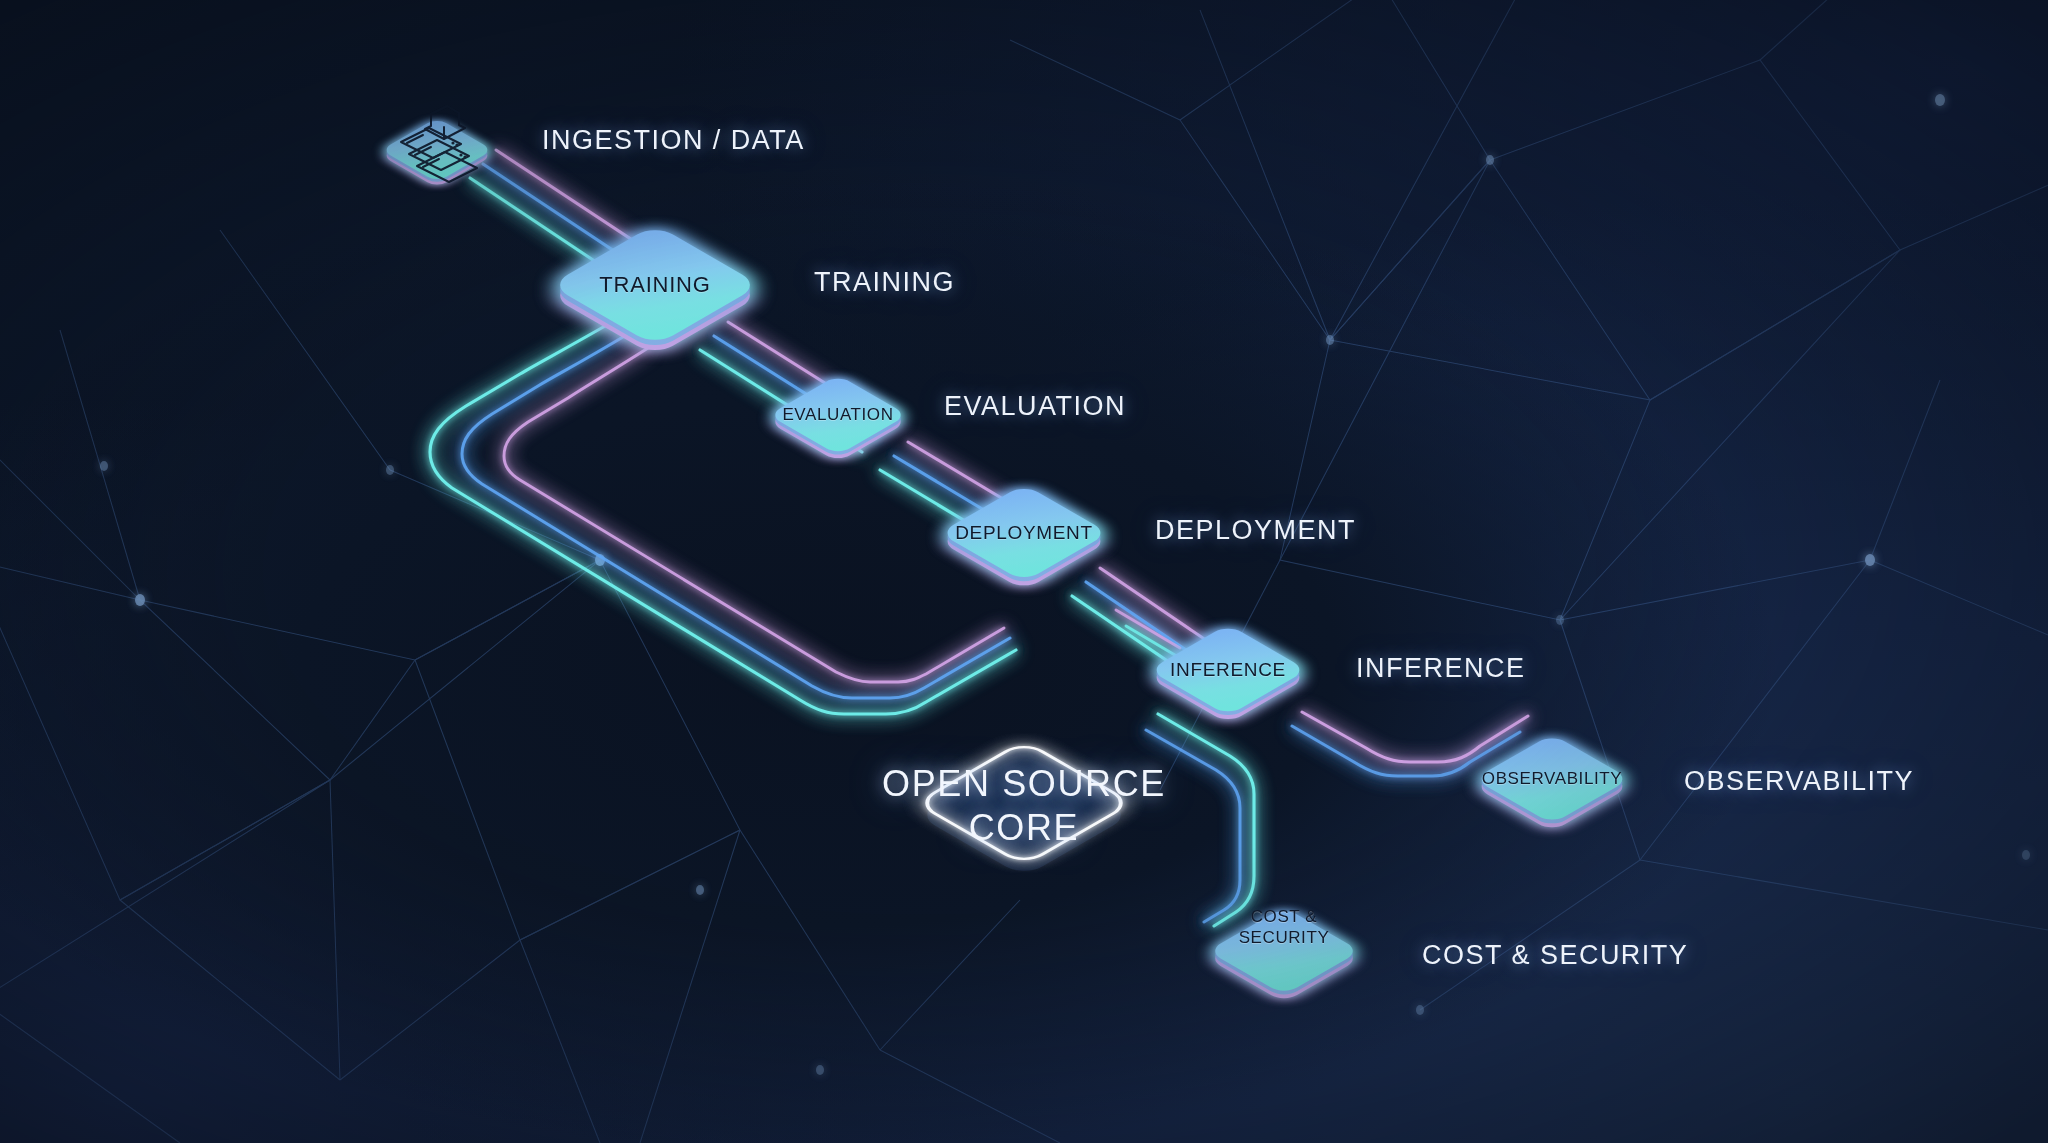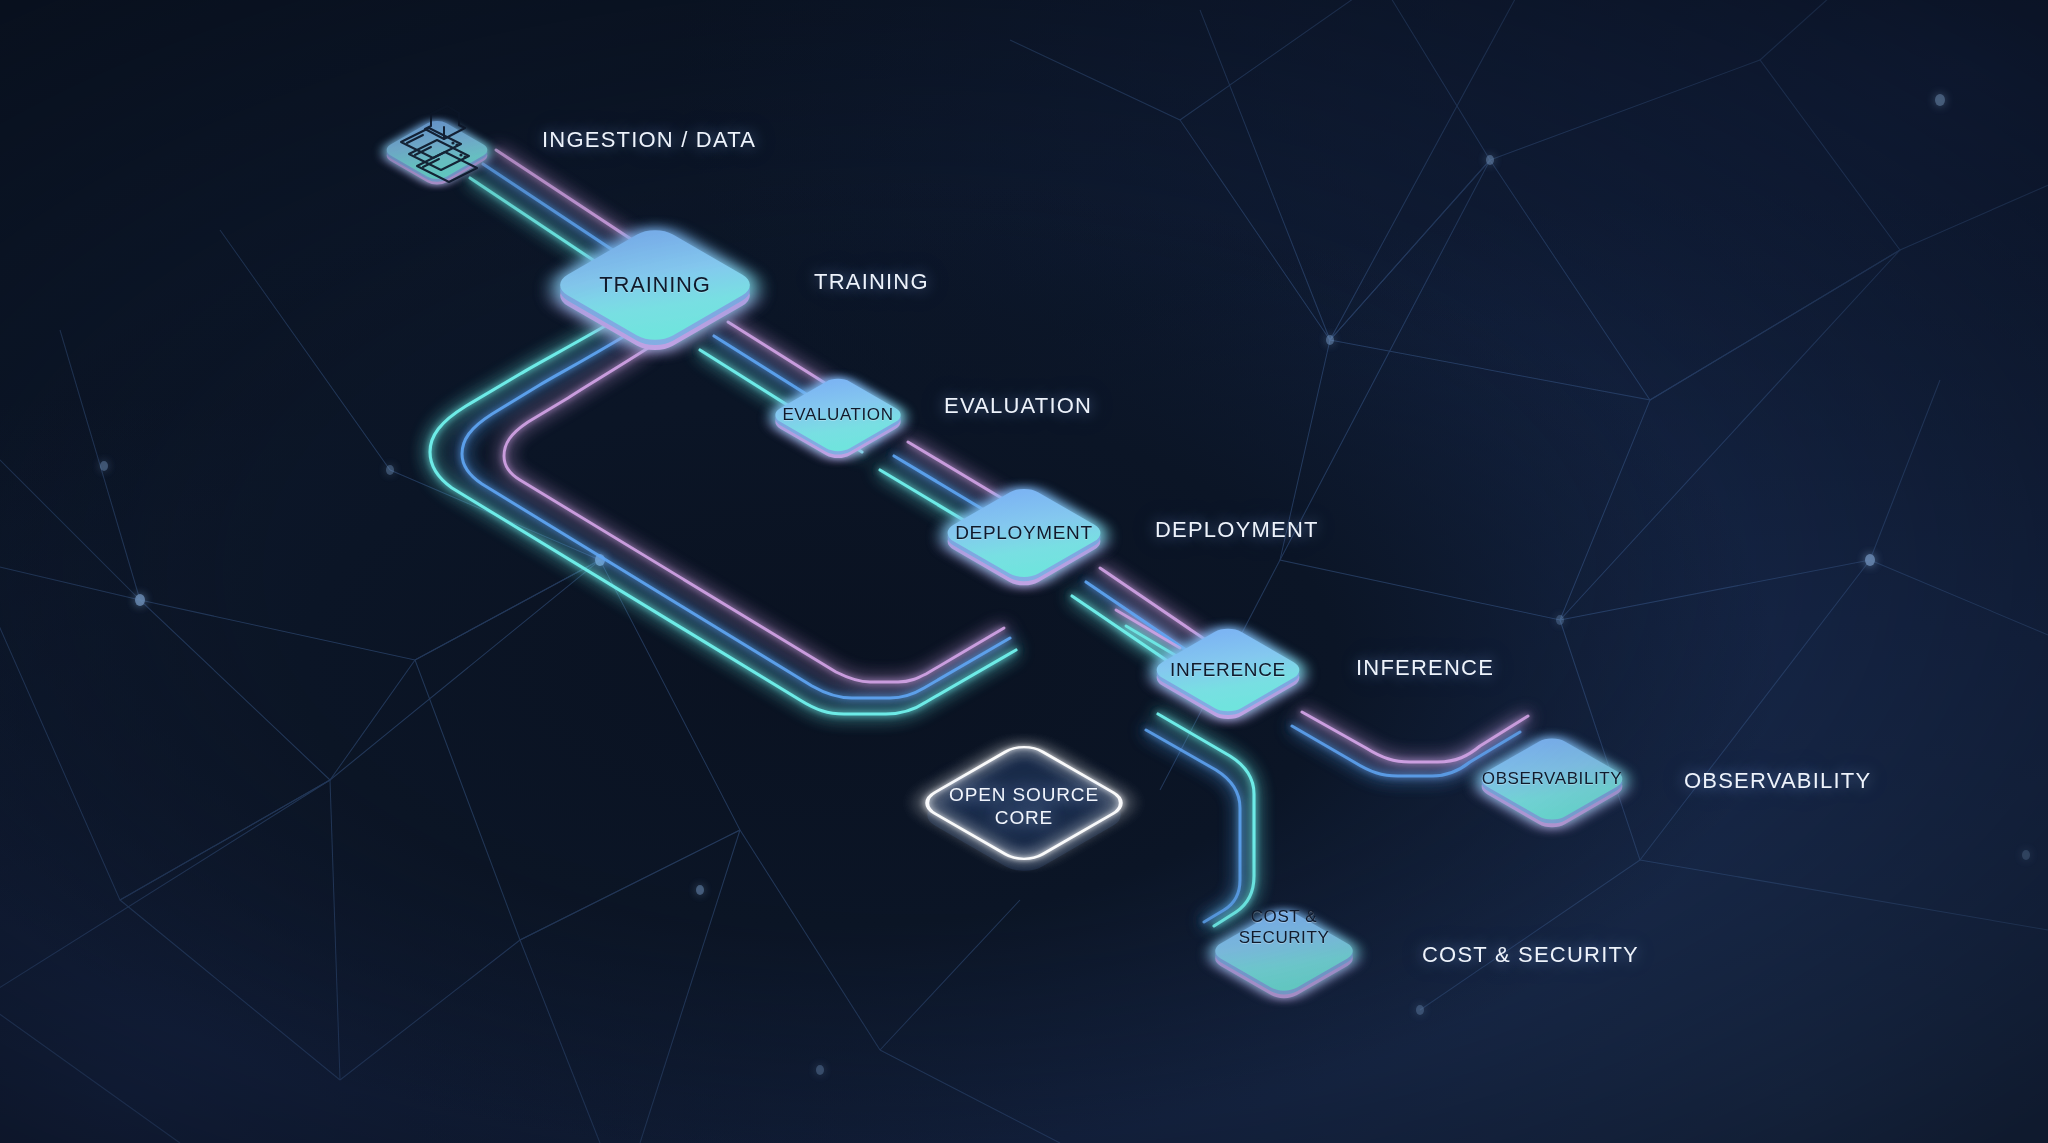--- a/index.html
+++ b/index.html
@@ -31,21 +31,21 @@
     mix-blend-mode:multiply;
   }
 
   svg.layer{ position:absolute; left:0; top:0; width:2048px; height:1143px; overflow:visible; }
   #bgnet{ opacity:.85; }
 
   
   .ext-label{
     position:absolute;
     color:#eef3fb;
-    font-size:22px;
+    font-size:27px;
     letter-spacing:.055em;
     font-weight:400;
     white-space:nowrap;
     text-shadow:0 0 14px rgba(150,195,255,.55), 0 0 34px rgba(90,150,235,.30);
     transform:translateY(-50%);
     user-select:none;
   }
 
   
   .node-text{
@@ -59,21 +59,21 @@
     transform:translate(-50%,-50%);
     pointer-events:none;
     user-select:none;
     text-shadow:0 1px 0 rgba(255,255,255,.28);
   }
   .node-text.small{ font-size:17px; }
   .node-text.big{ font-size:22px; }
   .core-text{
     position:absolute;
     color:#f2f6fd;
-    font-size:19px;
+    font-size:36px;
     letter-spacing:.045em;
     line-height:1.22;
     text-align:center;
     white-space:pre-line;
     transform:translate(-50%,-50%);
     text-shadow:0 0 16px rgba(190,215,255,.8), 0 0 40px rgba(120,170,255,.45);
     pointer-events:none; user-select:none;
   }
   .hit{ position:absolute; transform:translate(-50%,-50%); cursor:pointer; }
 </style>

